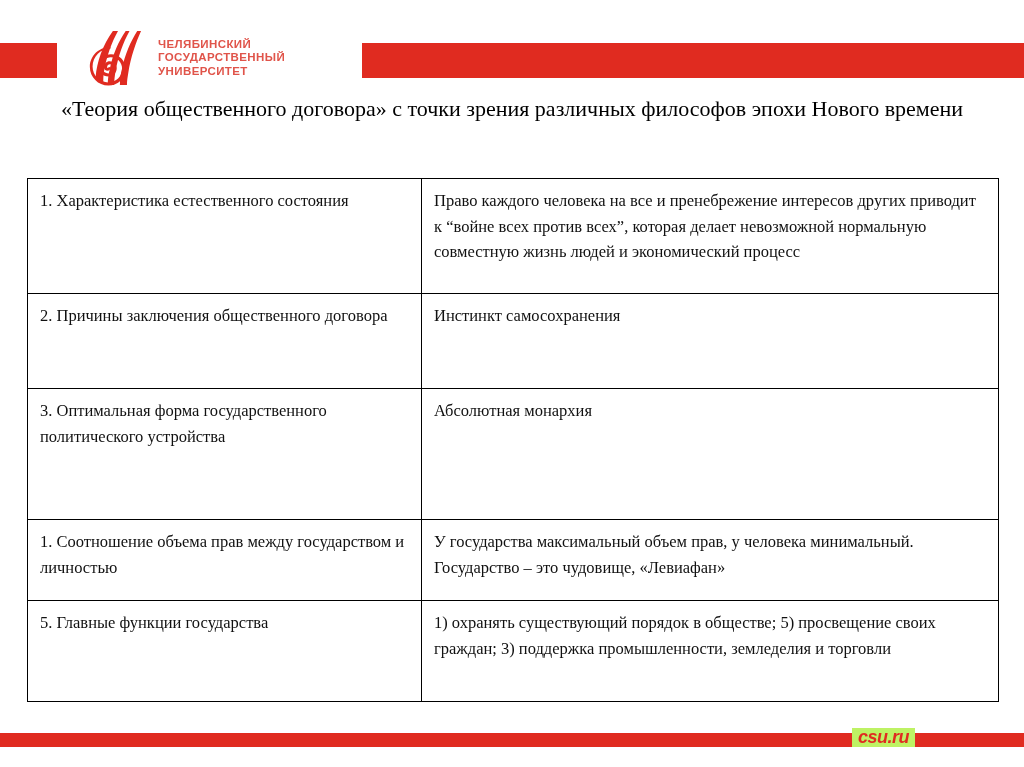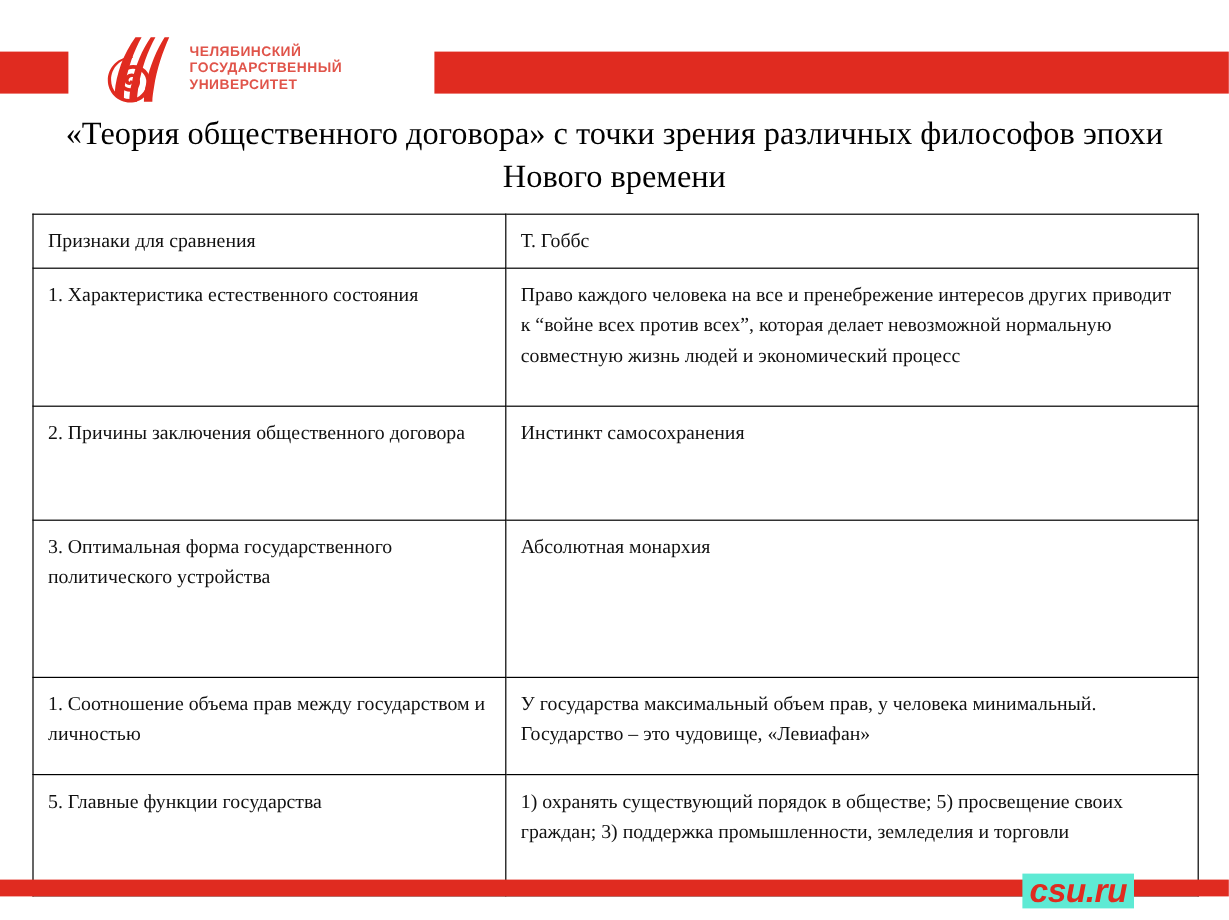--- a/index.html
+++ b/index.html
@@ -69,21 +69,21 @@
     white-space: nowrap;
   }
 
   
   .slide-title {
     position: absolute;
     left: 30px;
     top: 94px;
     width: 964px;
     text-align: center;
-    font-size: 27px;
+    font-size: 22px;
     line-height: 1.33;
     color: #000000;
     font-family: "Liberation Serif", "DejaVu Serif", serif;
   }
 
   
   .table-wrap {
     position: absolute;
     left: 27px;
     top: 178px;
@@ -123,24 +123,24 @@
     height: 14px;
     background: #e02b20;
   }
   .footer-mark {
     position: absolute;
     left: 852px;
     top: 728px;
     font-family: "Liberation Sans", "DejaVu Sans", sans-serif;
     font-weight: bold;
     font-style: italic;
-    font-size: 28px;
+    font-size: 18px;
     letter-spacing: -0.5px;
     color: #e02b20;
-    background: #5eead4;
+    background: #bef264;
     padding: 0 6px;
     line-height: 1.05;
   }
 </style>
 </head>
 <body>
 
 <div class="header">
   <div class="header-bar-left"></div>
   <div class="header-bar-right"></div>
@@ -164,24 +164,20 @@
 
 <div class="slide-title">«Теория общественного договора» с точки зрения различных философов эпохи Нового времени</div>
 
 <div class="table-wrap">
   <table class="compare">
     <colgroup>
         <col class="c1">
         <col class="c2">
       </colgroup>
     <tbody>
-      <tr class="r-head">
-        <td>Признаки для сравнения</td>
-        <td>Т. Гоббс</td>
-      </tr>
       <tr class="r1">
         <td>1. Характеристика естественного состояния</td>
         <td>Право каждого человека на все и пренебрежение интересов других приводит к “войне всех против всех”, которая делает невозможной нормальную совместную жизнь людей и экономический процесс</td>
       </tr>
       <tr class="r2">
         <td>2. Причины заключения общественного договора</td>
         <td>Инстинкт самосохранения</td>
       </tr>
       <tr class="r3">
         <td>3. Оптимальная форма государственного политического устройства</td>

